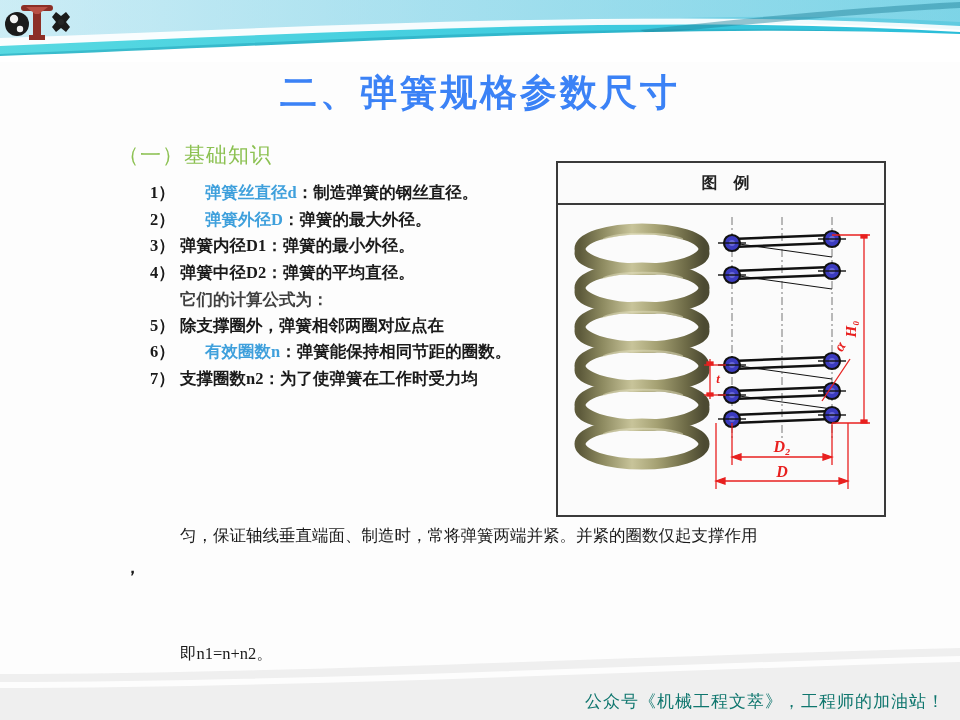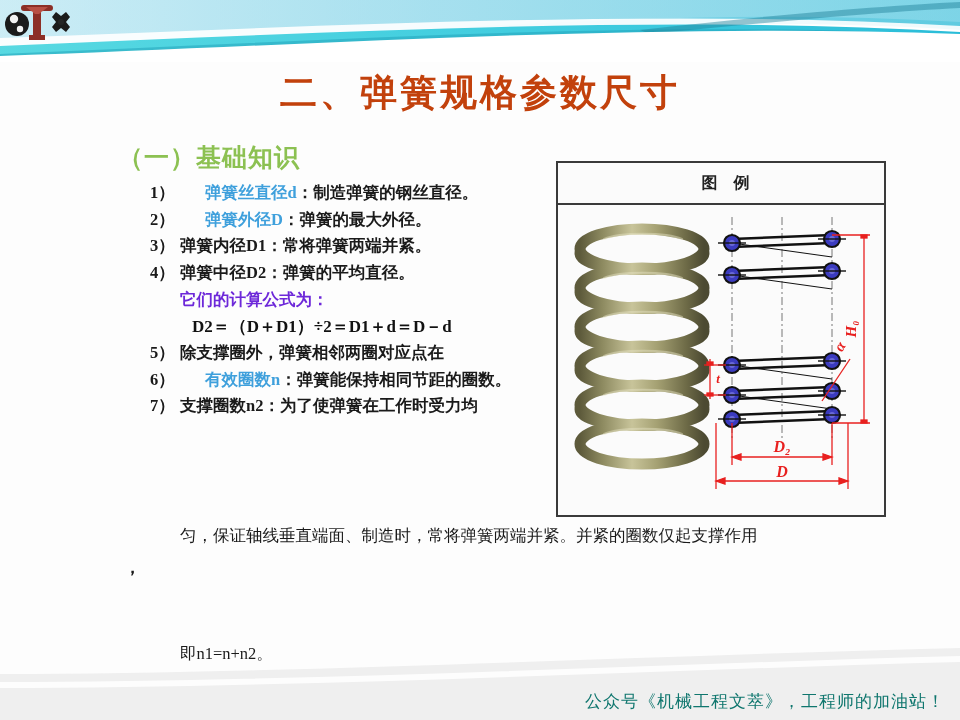--- a/index.html
+++ b/index.html
@@ -31,32 +31,32 @@
   }
 
   
   .title {
     position: absolute;
     left: 0; top: 68px;
     width: 960px;
     text-align: center;
     font-size: 37px;
     font-weight: bold;
-    color: #c2410c;
+    color: #3b82f6;
     letter-spacing: 3px;
     font-family: "Liberation Serif", "DejaVu Serif", serif;
     text-shadow: 0 1px 0 rgba(255,255,255,0.6);
   }
 
   
   .subheading {
     position: absolute;
     left: 118px; top: 141px;
-    font-size: 25px;
-    font-weight: bold;
+    font-size: 21px;
+    font-weight: normal;
     color: #8CC152;
     letter-spacing: 1px;
   }
 
   
   .body-list {
     position: absolute;
     left: 150px; top: 180px;
     width: 420px;
   }
@@ -67,21 +67,21 @@
     font-weight: bold;
     color: #1a1a1a;
     line-height: 1.56;
     white-space: nowrap;
     margin-bottom: 1px;
   }
   .li .num { width: 30px; flex: none; }
   .li .txt { flex: 1; }
   .blue { color: #3FA0DC; margin-left: 25px; }
   .cont {
-    font-size: 16.5px; font-weight: bold; color: #6d28d9;
+    font-size: 16.5px; font-weight: bold; color: #404040;
     line-height: 1.56; white-space: nowrap;
     padding-left: 30px;
   }
   .formula {
     font-size: 17px; font-weight: bold; color: #111;
     padding-left: 42px; white-space: nowrap; line-height: 1.6;
   }
 
   
   .wideline {
@@ -196,30 +196,29 @@
       <span class="txt"><span class="blue">弹簧丝直径d</span><span>：制造弹簧的钢丝直径。</span></span>
     </div>
 
     <div class="li">
       <span class="num">2）</span>
       <span class="txt"><span class="blue">弹簧外径D</span><span>：弹簧的最大外径。</span></span>
     </div>
 
     <div class="li">
       <span class="num">3）</span>
-      <span class="txt"><span>弹簧内径D1</span><span>：常将弹簧两端并紧。</span></span>
+      <span class="txt"><span>弹簧内径D1</span><span>：弹簧的最小外径。</span></span>
     </div>
 
     <div class="li">
       <span class="num">4）</span>
       <span class="txt"><span>弹簧中径D2</span><span>：弹簧的平均直径。</span></span>
     </div>
 
     <div class="cont">它们的计算公式为：</div>
-    <div class="formula">D2＝（D＋D1）÷2＝D1＋d＝D－d</div>
 
     <div class="li">
       <span class="num">5）</span>
       <span class="txt">除支撑圈外，弹簧相邻两圈对应点在</span>
     </div>
 
     <div class="li">
       <span class="num">6）</span>
       <span class="txt"><span class="blue">有效圈数n</span><span>：弹簧能保持相同节距的圈数。</span></span>
     </div>

